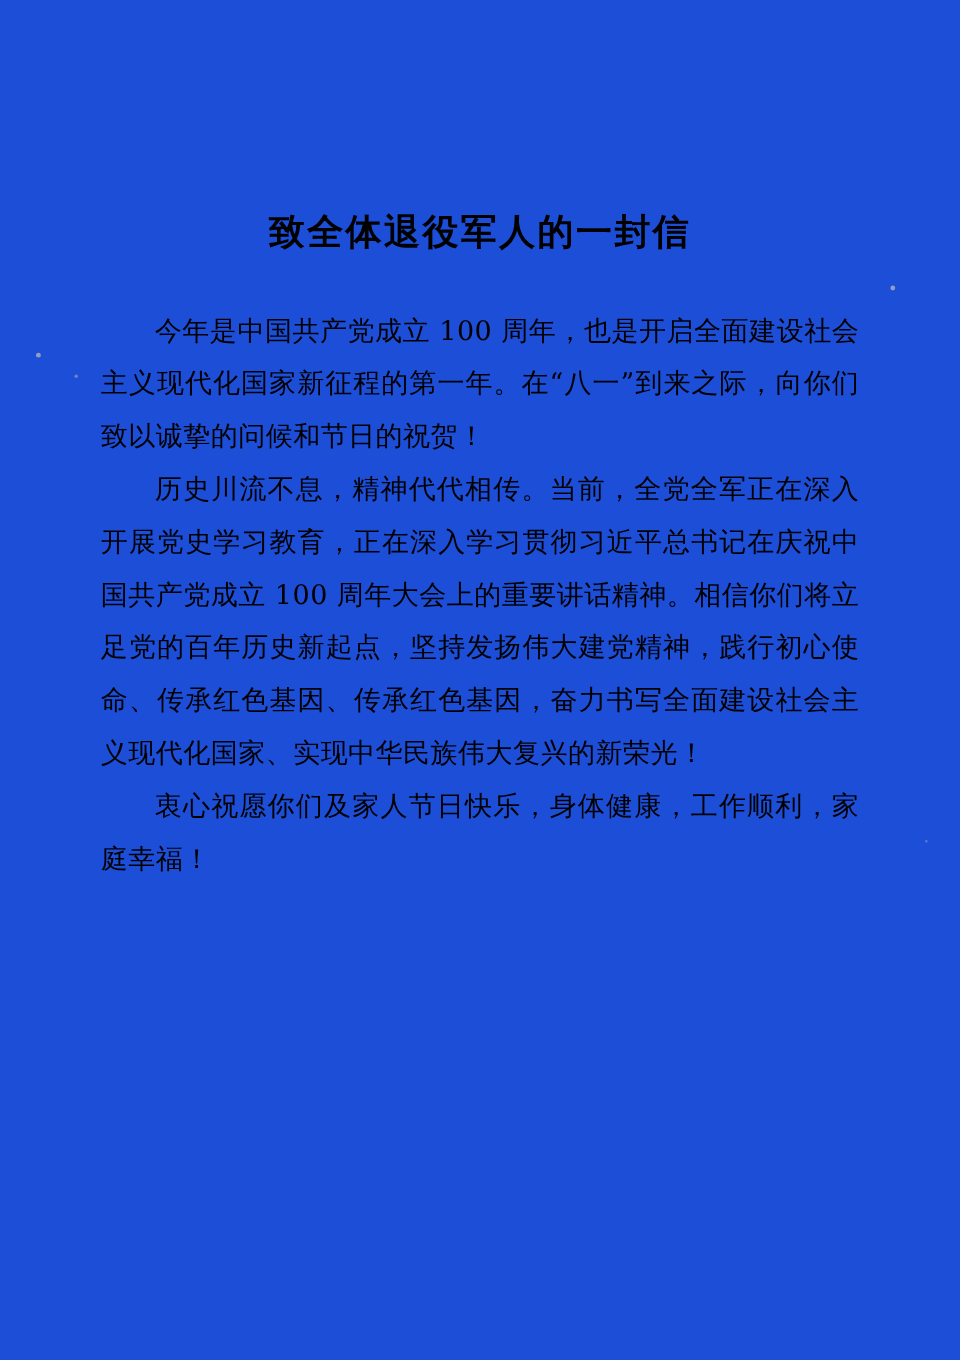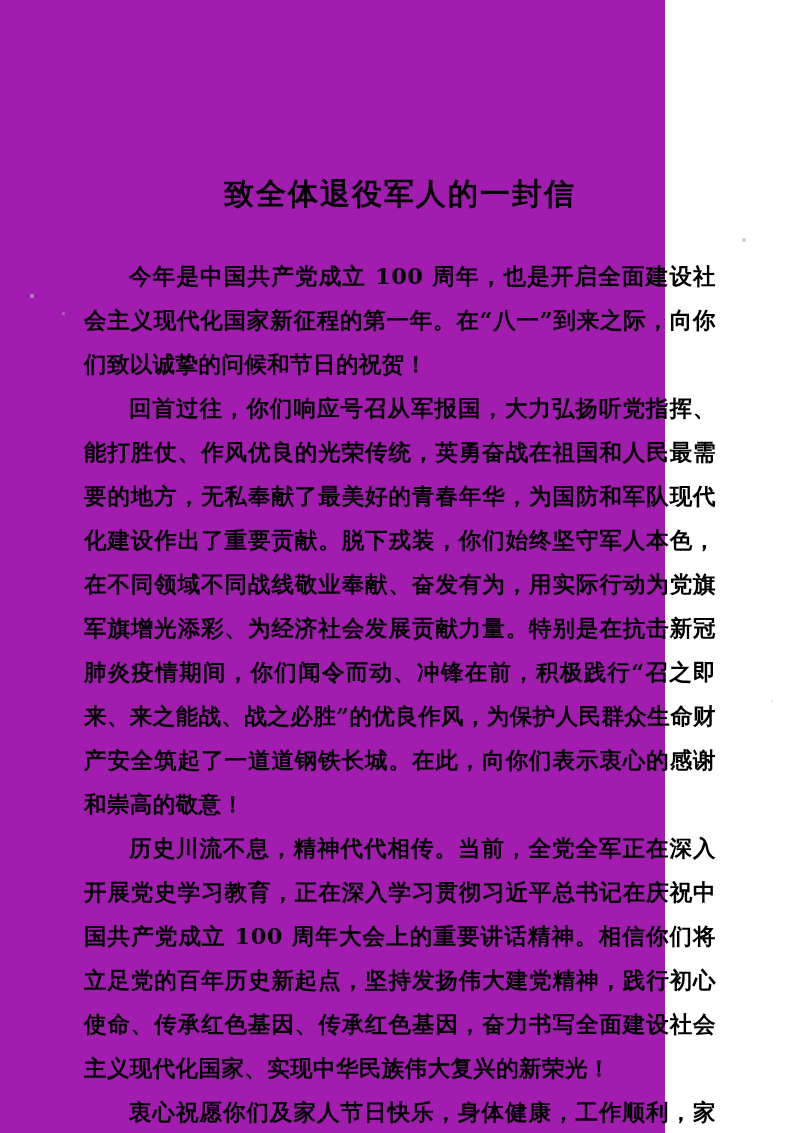--- a/index.html
+++ b/index.html
@@ -10,23 +10,23 @@
   body {
     width: 800px;
     height: 1133px;
     font-family: "DejaVu Serif", "Liberation Serif", serif;
     color: #000000;
     position: relative;
     overflow: hidden;
   }
   .page {
     position: relative;
-    width: 665px;
+    width: 800px;
     height: 1133px;
-    background: #a21caf;
+    background: #1d4ed8;
     box-sizing: border-box;
   }
   
   .speck {
     position: absolute;
     background: #b9b9b9;
     border-radius: 50%;
     opacity: 0.75;
   }
   .speck.s1 { left: 742px; top: 238px; width: 4px; height: 4px; }
@@ -53,38 +53,36 @@
     margin-top: 42px;
   }
   .para {
     font-size: 22.5px;
     line-height: 44px;
     text-align: justify;
     text-justify: inter-ideograph;
     text-indent: 2em;
     margin: 0 0 0 0;
     letter-spacing: 0.4px;
-    font-weight: bold;
   }
 </style>
 </head>
 <body>
 
 <div class="page">
 
   <div class="speck s1"></div>
   <div class="speck s2"></div>
   <div class="speck s3"></div>
   <div class="speck s4"></div>
 
   <div class="doc-body">
 
     <h1 class="title">致全体退役军人的一封信</h1>
 
     <div class="paragraphs">
       <p class="para">今年是中国共产党成立 100 周年，也是开启全面建设社会主义现代化国家新征程的第一年。在“八一”到来之际，向你们致以诚挚的问候和节日的祝贺！</p>
-      <p class="para">回首过往，你们响应号召从军报国，大力弘扬听党指挥、能打胜仗、作风优良的光荣传统，英勇奋战在祖国和人民最需要的地方，无私奉献了最美好的青春年华，为国防和军队现代化建设作出了重要贡献。脱下戎装，你们始终坚守军人本色，在不同领域不同战线敬业奉献、奋发有为，用实际行动为党旗军旗增光添彩、为经济社会发展贡献力量。特别是在抗击新冠肺炎疫情期间，你们闻令而动、冲锋在前，积极践行“召之即来、来之能战、战之必胜”的优良作风，为保护人民群众生命财产安全筑起了一道道钢铁长城。在此，向你们表示衷心的感谢和崇高的敬意！</p>
       <p class="para">历史川流不息，精神代代相传。当前，全党全军正在深入开展党史学习教育，正在深入学习贯彻习近平总书记在庆祝中国共产党成立 100 周年大会上的重要讲话精神。相信你们将立足党的百年历史新起点，坚持发扬伟大建党精神，践行初心使命、传承红色基因、传承红色基因，奋力书写全面建设社会主义现代化国家、实现中华民族伟大复兴的新荣光！</p>
       <p class="para">衷心祝愿你们及家人节日快乐，身体健康，工作顺利，家庭幸福！</p>
     </div>
 
   </div>
 </div>
 
 </body></html>

